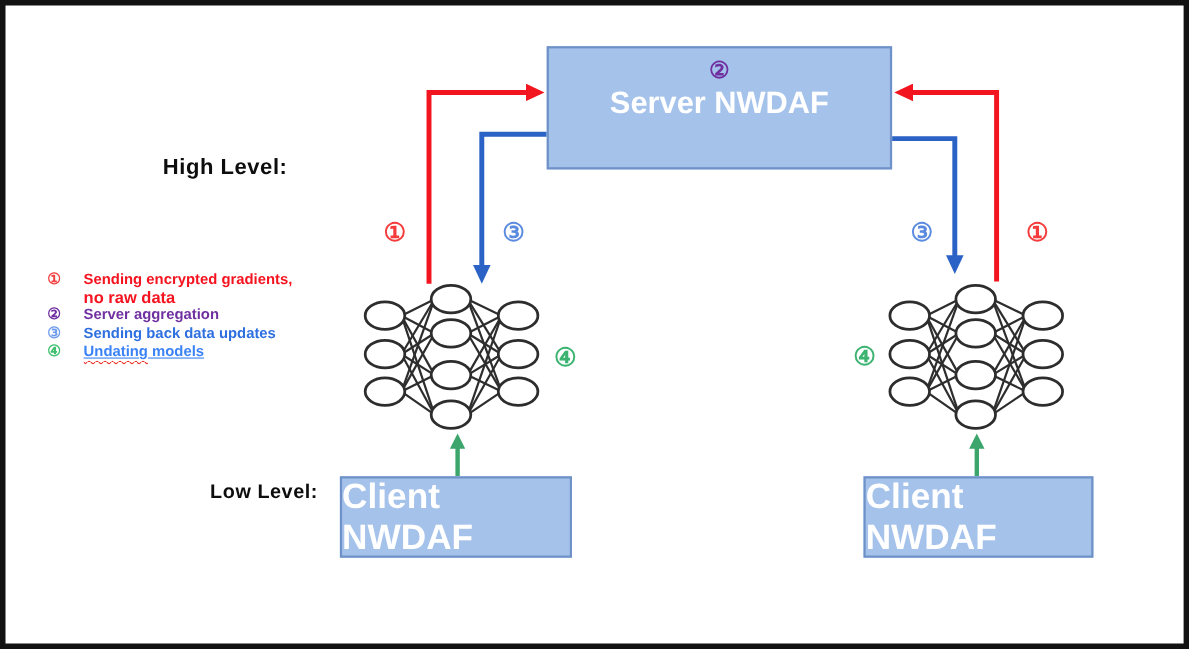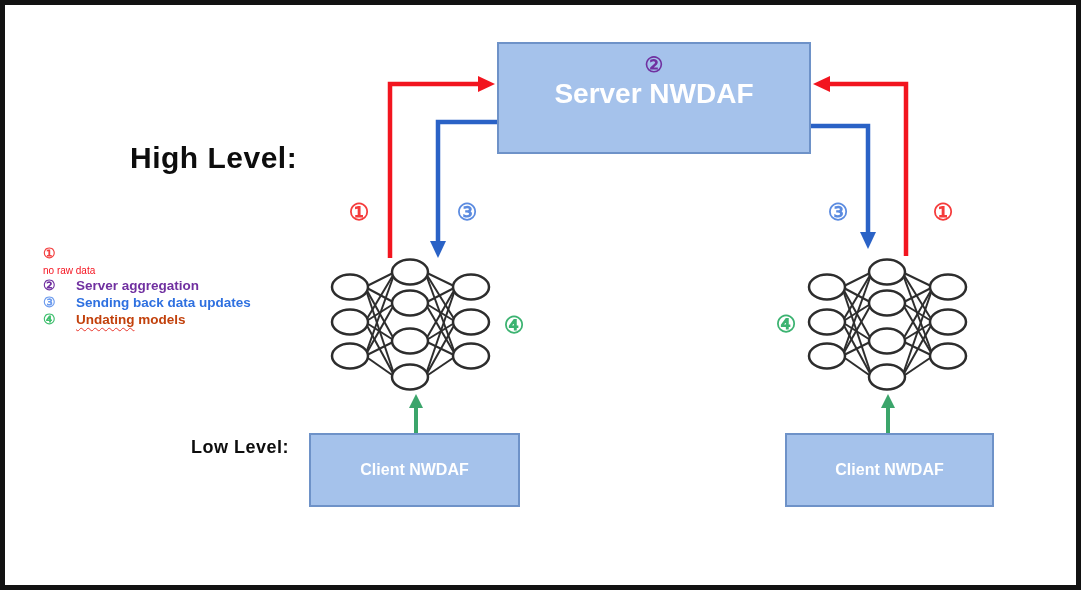--- a/index.html
+++ b/index.html
@@ -3,56 +3,56 @@
 <meta charset="utf-8">
 <style>
   html,body{margin:0;padding:0;background:#fff;}
   body{font-family:"Liberation Sans", sans-serif; width:1081px; height:590px;}
   .frame{
     position:relative; width:1071px; height:580px;
     border:5px solid #121212; background:#ffffff; overflow:hidden;
   }
   
   .level-label{position:absolute; font-weight:bold; color:#0d0d0d; letter-spacing:0.5px;}
-  #high-level{left:125px; top:136px; font-size:30px;}
+  #high-level{left:143px; top:136px; font-size:20px;}
   #low-level{left:138px; top:432px; font-size:18px;margin-left:48px;}
   
   .node-box{
     position:absolute; background:#A5C2EB; border:2px solid #6E92C8;
     display:flex; align-items:center; justify-content:center;
     box-sizing:border-box;
   }
   .node-box .box-label{color:#ffffff; font-weight:bold; text-align:left;}
   #server-box{left:492px; top:37px; width:314px; height:112px; flex-direction:column; justify-content:flex-start;}
   #server-box .badge{color:#7030A0; font-size:21px; font-weight:bold; margin-top:10px; line-height:22px;}
   #server-box .box-label{font-size:28px; margin-top:2px;}
   #client-box-left{left:304px; top:428px; width:211px; height:74px;}
   #client-box-right{left:780px; top:428px; width:209px; height:74px;}
-  .client-label{font-size:16px;}
+  .client-label{font-size:32px;}
   
   .flow-num{
     position:absolute; transform:translate(-50%,-50%);
     font-size:23px; font-weight:bold; line-height:1;
   }
   .flow-red{color:#F53B3B;}
   .flow-blue{color:#5B8BE0;}
   .flow-green{color:#3CB371;}
   
   #legend{position:absolute; left:38px; top:241px; width:290px;}
   .legend-row{display:flex; margin-bottom:2px;}
   .legend-num{width:33px; flex:0 0 33px; font-weight:bold; font-size:14px; line-height:15px;}
   .legend-text{font-weight:bold; font-size:13.5px; line-height:15px;}
   .lg-red{color:#F5131F;}
   .lg-red-num{color:#F34040;}
   .lg-purple{color:#7030A0;}
   .lg-blue{color:#2E70E0;}
   .lg-blue-num{color:#6C9BEE;}
-  .lg-green{color:#c2410c;}
+  .lg-green{color:#3b82f6;text-decoration:underline;}
   .lg-green-num{color:#3FBF6E;}
-  .legend-line2{font-weight:normal; font-size:10px; line-height:15px;}
+  .legend-line2{margin-left:33px; font-weight:bold; font-size:15px; line-height:15px;}
   .misspelled{
     text-decoration-line:underline;
     text-decoration-style:wavy;
     text-decoration-color:#e8352b;
     text-decoration-thickness:1px;
     text-underline-offset:3px;
   }
   
   #draw-layer{position:absolute; left:0; top:0; pointer-events:none;}
   .arrow-path{fill:none;}
@@ -178,20 +178,21 @@
   <div class="flow-num flow-red" style="left:354px; top:207px;">①</div>
   <div class="flow-num flow-blue" style="left:462px; top:207px;">③</div>
   <div class="flow-num flow-blue" style="left:833px; top:207px;">③</div>
   <div class="flow-num flow-red" style="left:938px; top:207px;">①</div>
   <div class="flow-num flow-green" style="left:509px; top:320px;">④</div>
   <div class="flow-num flow-green" style="left:781px; top:319px;">④</div>
 
   <div id="legend">
     <div class="legend-row">
       <span class="legend-num lg-red-num">①</span>
+      <span class="legend-text lg-red">Sending encrypted gradients,</span>
     </div>
     <div class="legend-line2 lg-red">no raw data</div>
     <div class="legend-row">
       <span class="legend-num lg-purple">②</span>
       <span class="legend-text lg-purple">Server aggregation</span>
     </div>
     <div class="legend-row">
       <span class="legend-num lg-blue-num">③</span>
       <span class="legend-text lg-blue">Sending back data updates</span>
     </div>

